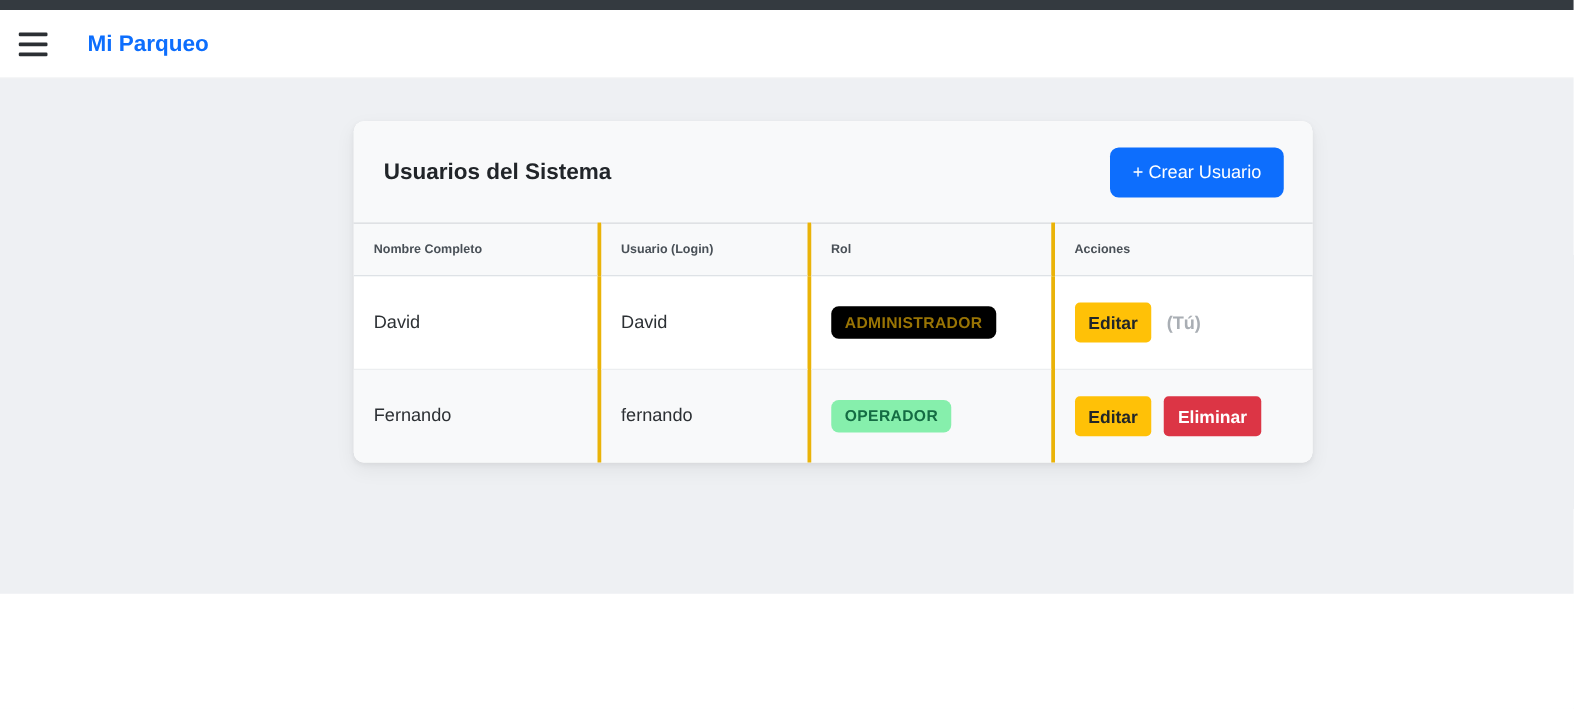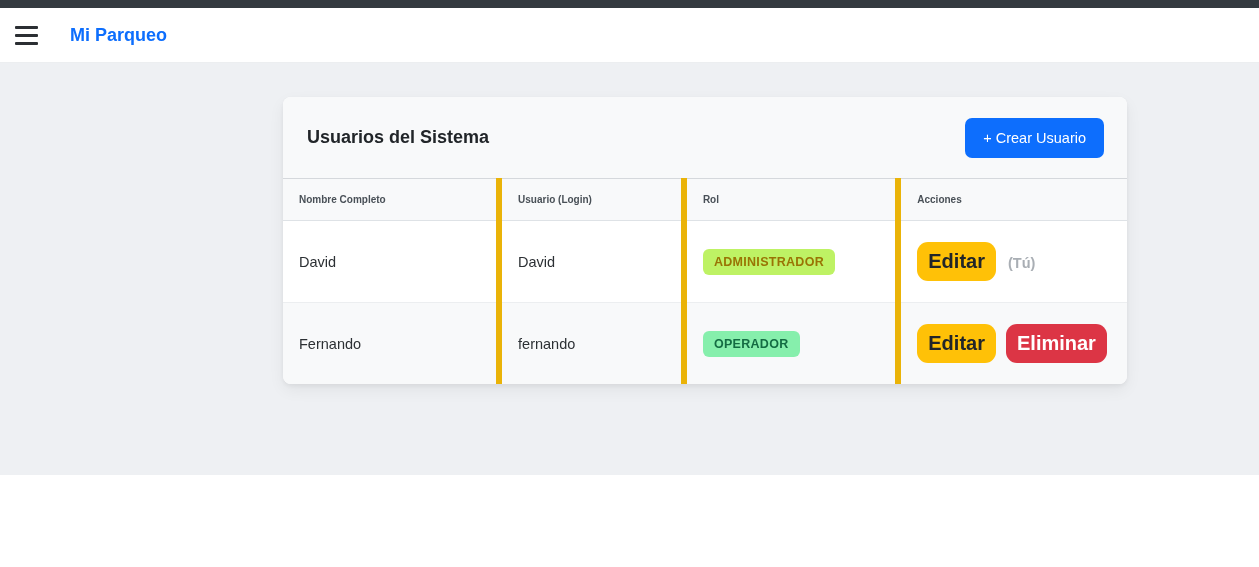--- a/index.html
+++ b/index.html
@@ -15,21 +15,21 @@
   .hamburger {
     width: 34px; height: 30px; background: transparent; border: none; cursor: pointer;
     display: flex; flex-direction: column; justify-content: center; gap: 5px; padding: 0 5px;
   }
   .hamburger span { display: block; height: 3px; width: 23px; background: #2b2f33; border-radius: 1px; }
   .brand { margin-left: 26px; font-size: 18px; font-weight: 700; color: #0d6efd; text-decoration: none; }
 
   .content-area { background: #eef0f3; height: 412px; }
 
   .card {
-    width: 844px; margin-left: 283px; position: relative; top: 34px;
+    width: 767px; margin-left: 283px; position: relative; top: 34px;
     background: #ffffff; border-radius: 8px;
     box-shadow: 0 2px 4px rgba(0,0,0,.05), 0 6px 16px rgba(0,0,0,.06);
   }
   .card-header {
     background: #f8f9fa; border-radius: 8px 8px 0 0; height: 81px;
     display: flex; align-items: center; justify-content: space-between;
     padding: 0 23px 0 24px;
   }
   .card-title { font-size: 18px; font-weight: 700; color: #212529; }
   .btn-create {
@@ -37,44 +37,44 @@
     font-family: inherit; font-size: 14.5px; font-weight: 400;
     padding: 12px 18px; cursor: pointer;
   }
 
   table { width: 100%; border-collapse: collapse; }
   thead th {
     background: #f8f9fa; text-align: left; font-size: 10px; font-weight: 600;
     color: #495057; padding: 15px 16px;
     border-top: 1px solid #d5d8dc; border-bottom: 1px solid #dee2e6;
   }
-  thead th + th, tbody td + td { border-left: 6px solid #eab308; }
+  thead th + th, tbody td + td { border-left: 3px solid #eab308; }
   tbody td {
     font-size: 14.5px; color: #2c3034; padding: 21px 16px; vertical-align: middle;
     border-bottom: 1px solid #eceef0;
   }
   tbody tr:last-child td { border-bottom: none; }
   tbody tr.striped td { background: #f8f9fa; }
   tbody tr:last-child td:first-child { border-radius: 0 0 0 8px; }
   tbody tr:last-child td:last-child { border-radius: 0 0 8px 0; }
 
   th.col-nombre { width: 25.6%; }
   th.col-usuario { width: 21.9%; }
   th.col-rol { width: 25.4%; }
   th.col-acciones { width: 27.1%; margin-left: 32px; }
 
   .badge {
     display: inline-block; font-size: 12.5px; font-weight: 600; letter-spacing: .3px;
     padding: 6px 11px; border-radius: 6px;
   }
-  .badge-warning { background: #bef264; color: #997404; }
+  .badge-warning { background: #000000; color: #997404; }
   .badge-success { background: #86efac; color: #146c43; text-align: center; }
 
   .btn-action {
-    border: none; border-radius: 11px; font-family: inherit; font-size: 20px;
+    border: none; border-radius: 4px; font-family: inherit; font-size: 14px;
     font-weight: 600; padding: 8px 11px; cursor: pointer;
   }
   .btn-editar { background: #ffc107; color: #212529; }
   .btn-eliminar { background: #dc3545; color: #ffffff; margin-left: 6px; }
   .you-note { color: #a9aeb4; font-size: 14.5px; margin-left: 8px; font-weight: bold; }
 </style>
 </head>
 <body>
 
 <div class="top-strip"></div>

